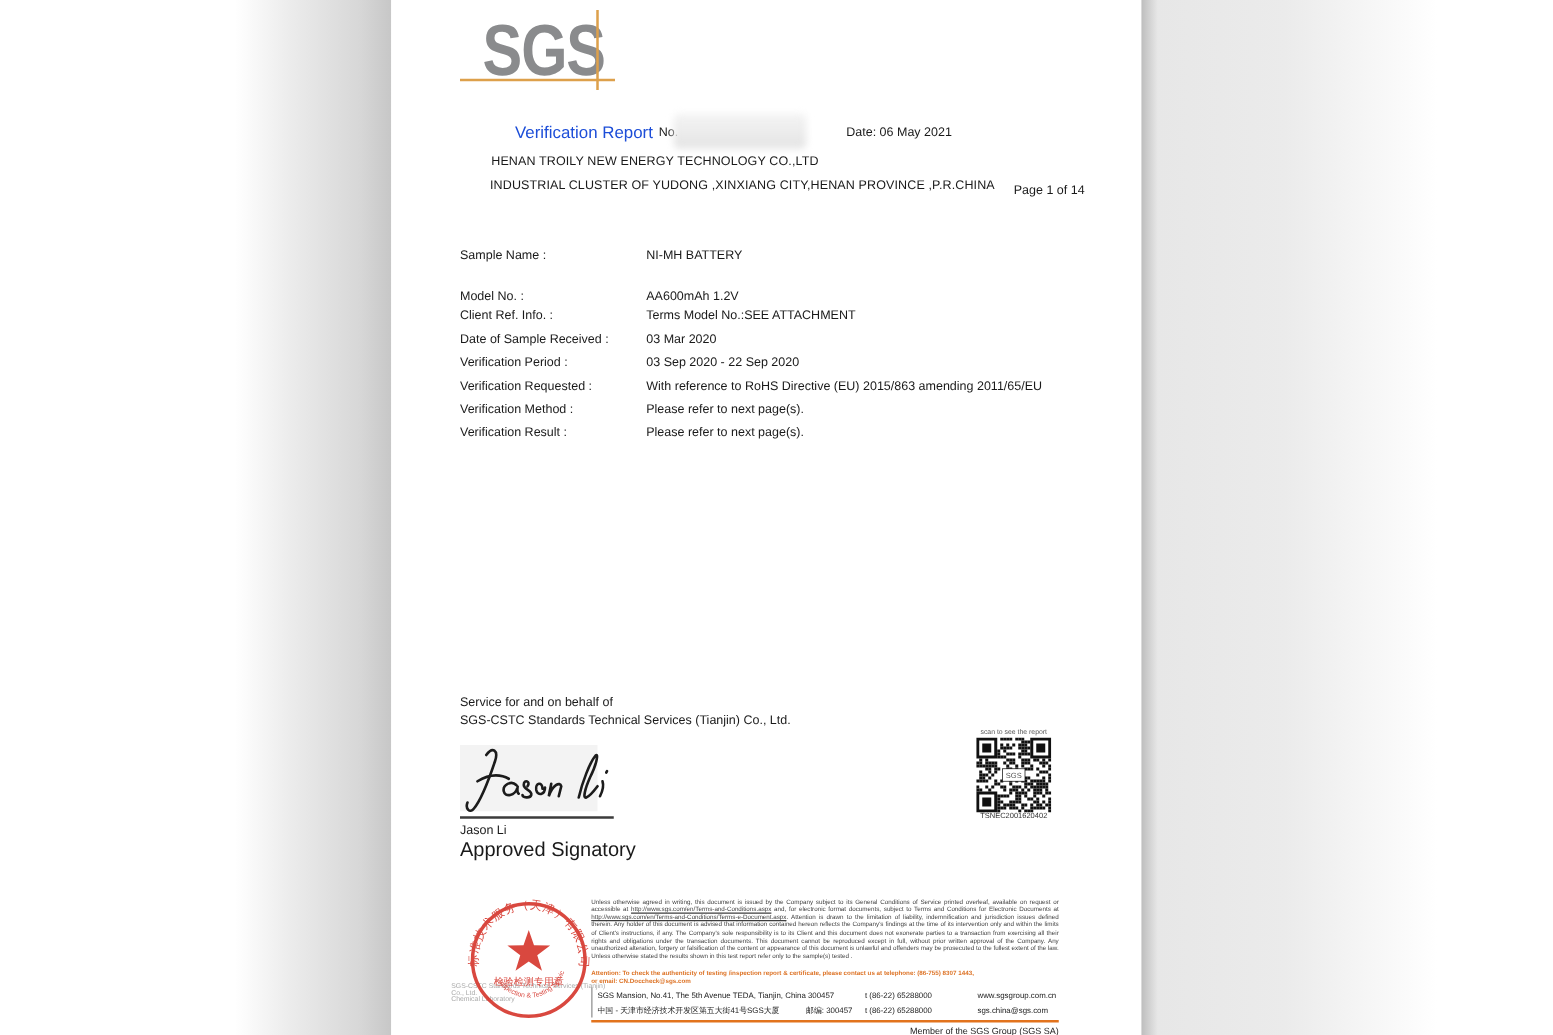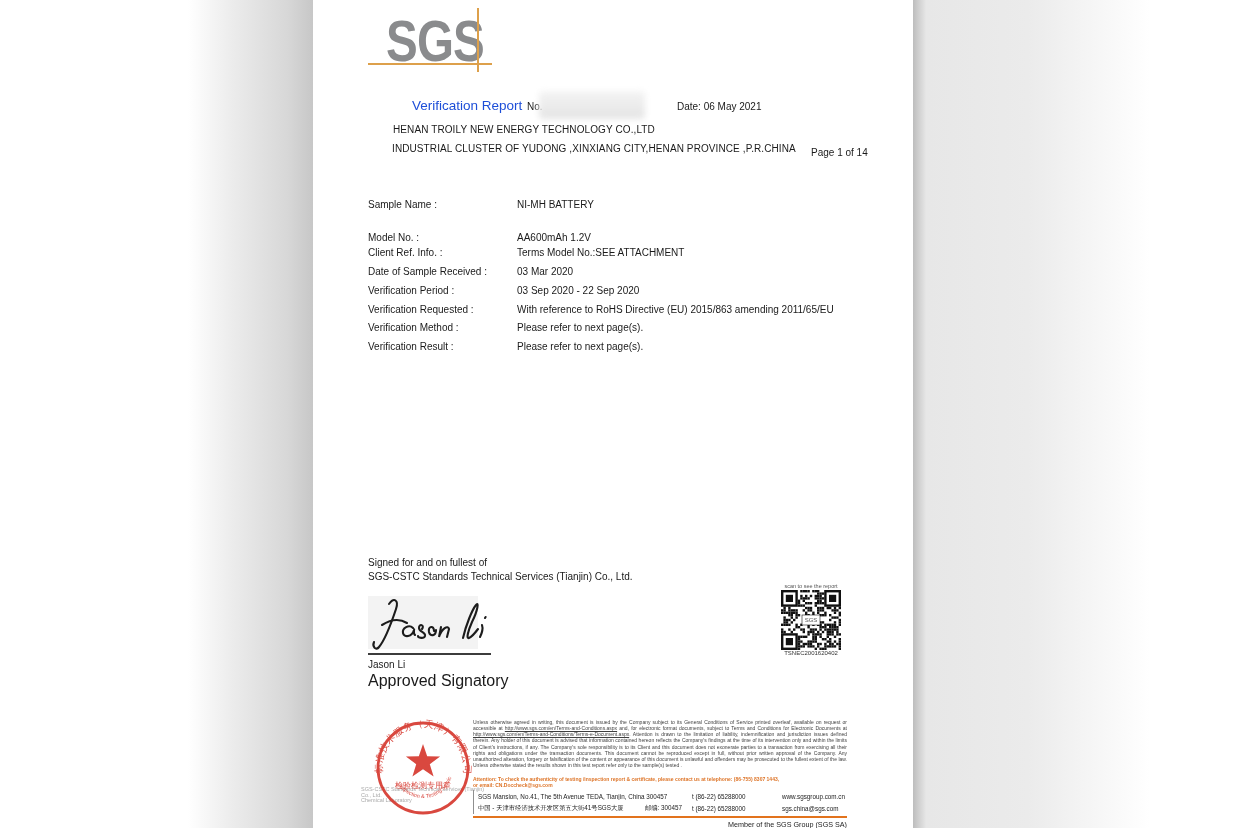--- a/index.html
+++ b/index.html
@@ -112,21 +112,21 @@
     <div class="drow r7">
       <span class="lbl">Verification Requested :</span><span>With reference to RoHS Directive (EU) 2015/863 amending 2011/65/EU</span>
     </div>
     <div class="drow r8">
       <span class="lbl">Verification Method :</span><span>Please refer to next page(s).</span>
     </div>
     <div class="drow r9">
       <span class="lbl">Verification Result :</span><span>Please refer to next page(s).</span>
     </div>
 
-    <div class="signed-1">Signed for and on fullest of</div>
+    <div class="signed-1">Service for and on behalf of</div>
     <div class="signed-2">SGS-CSTC Standards Technical Services (Tianjin) Co., Ltd.</div>
     <div class="sig-bg"></div>
     <svg class="sig-svg" width="130" height="66" viewBox="0 0 130 66">
       <g fill="none" stroke="#1c1c1c" stroke-width="2.1" stroke-linecap="round">
         <path d="M24 12 C29 5 34 8 31 17 C27 29 20 48 14 55 C11 59 7 55 9 50"></path>
         <path d="M17 33 C28 26 37 28 42 31"></path>
         <path d="M48 36 C44 32 37 36 38 41 C39 46 47 45 49 38 C49.5 35 48 42 50 43"></path>
         <path d="M57 37 C60 33 54 31 54 36 C54 40 61 40 60 44 C59 47 53 46 53 44"></path>
         <path d="M69 39 C69 33 63 34 64 40 C65 45 71 44 71 38"></path>
         <path d="M76 35 L74 45 C77 36 83 33 84 37 L82 45"></path>

